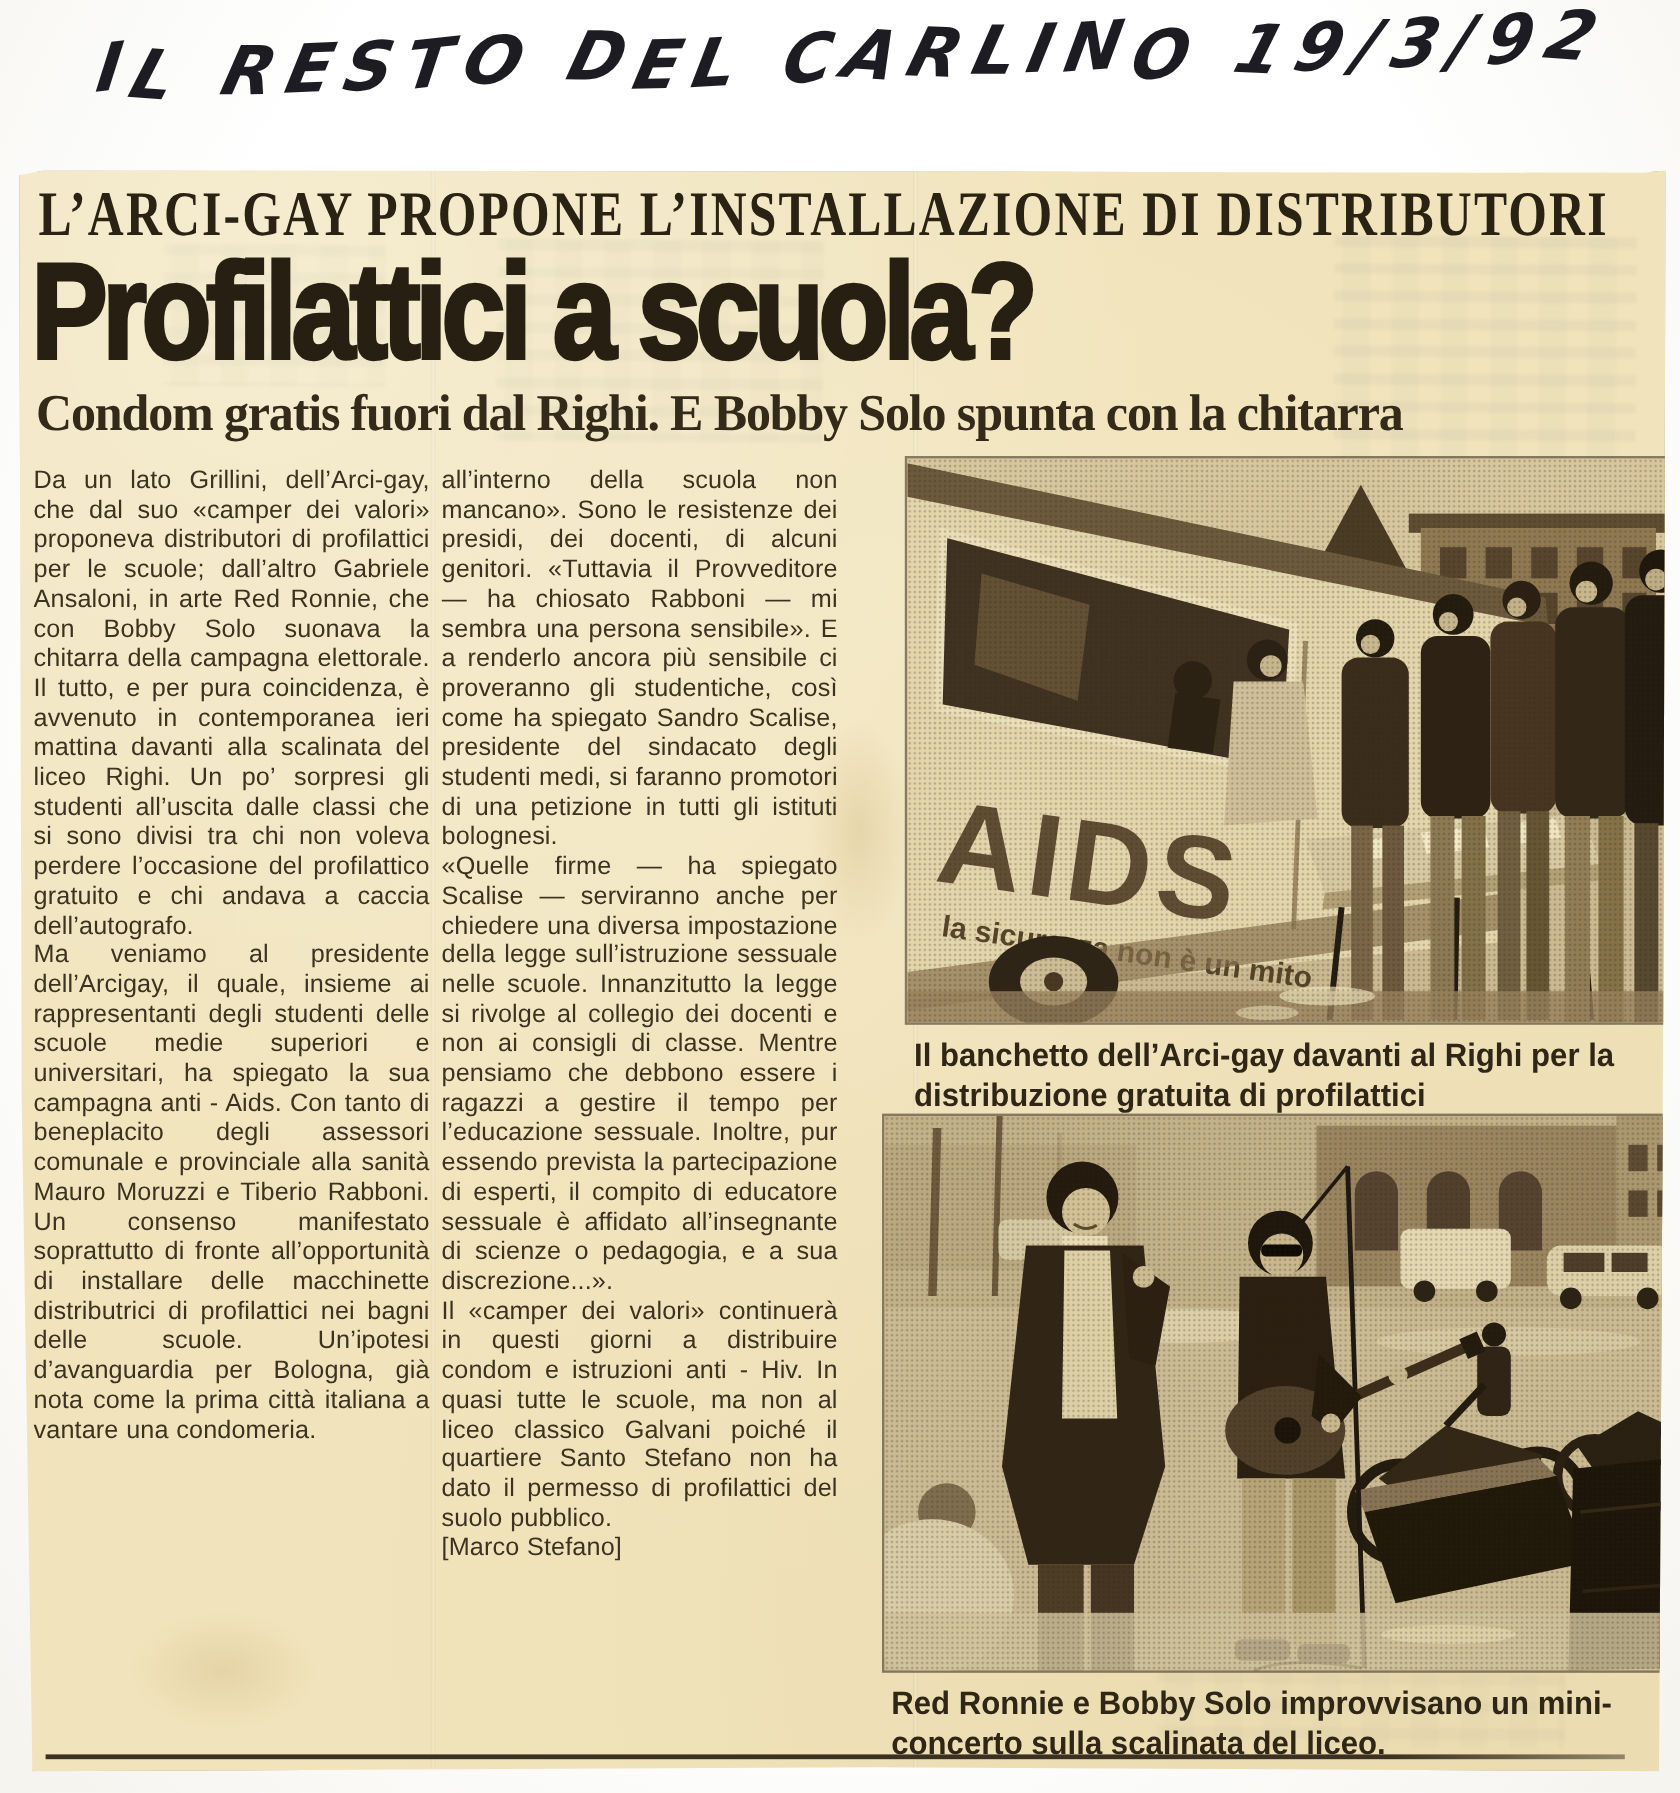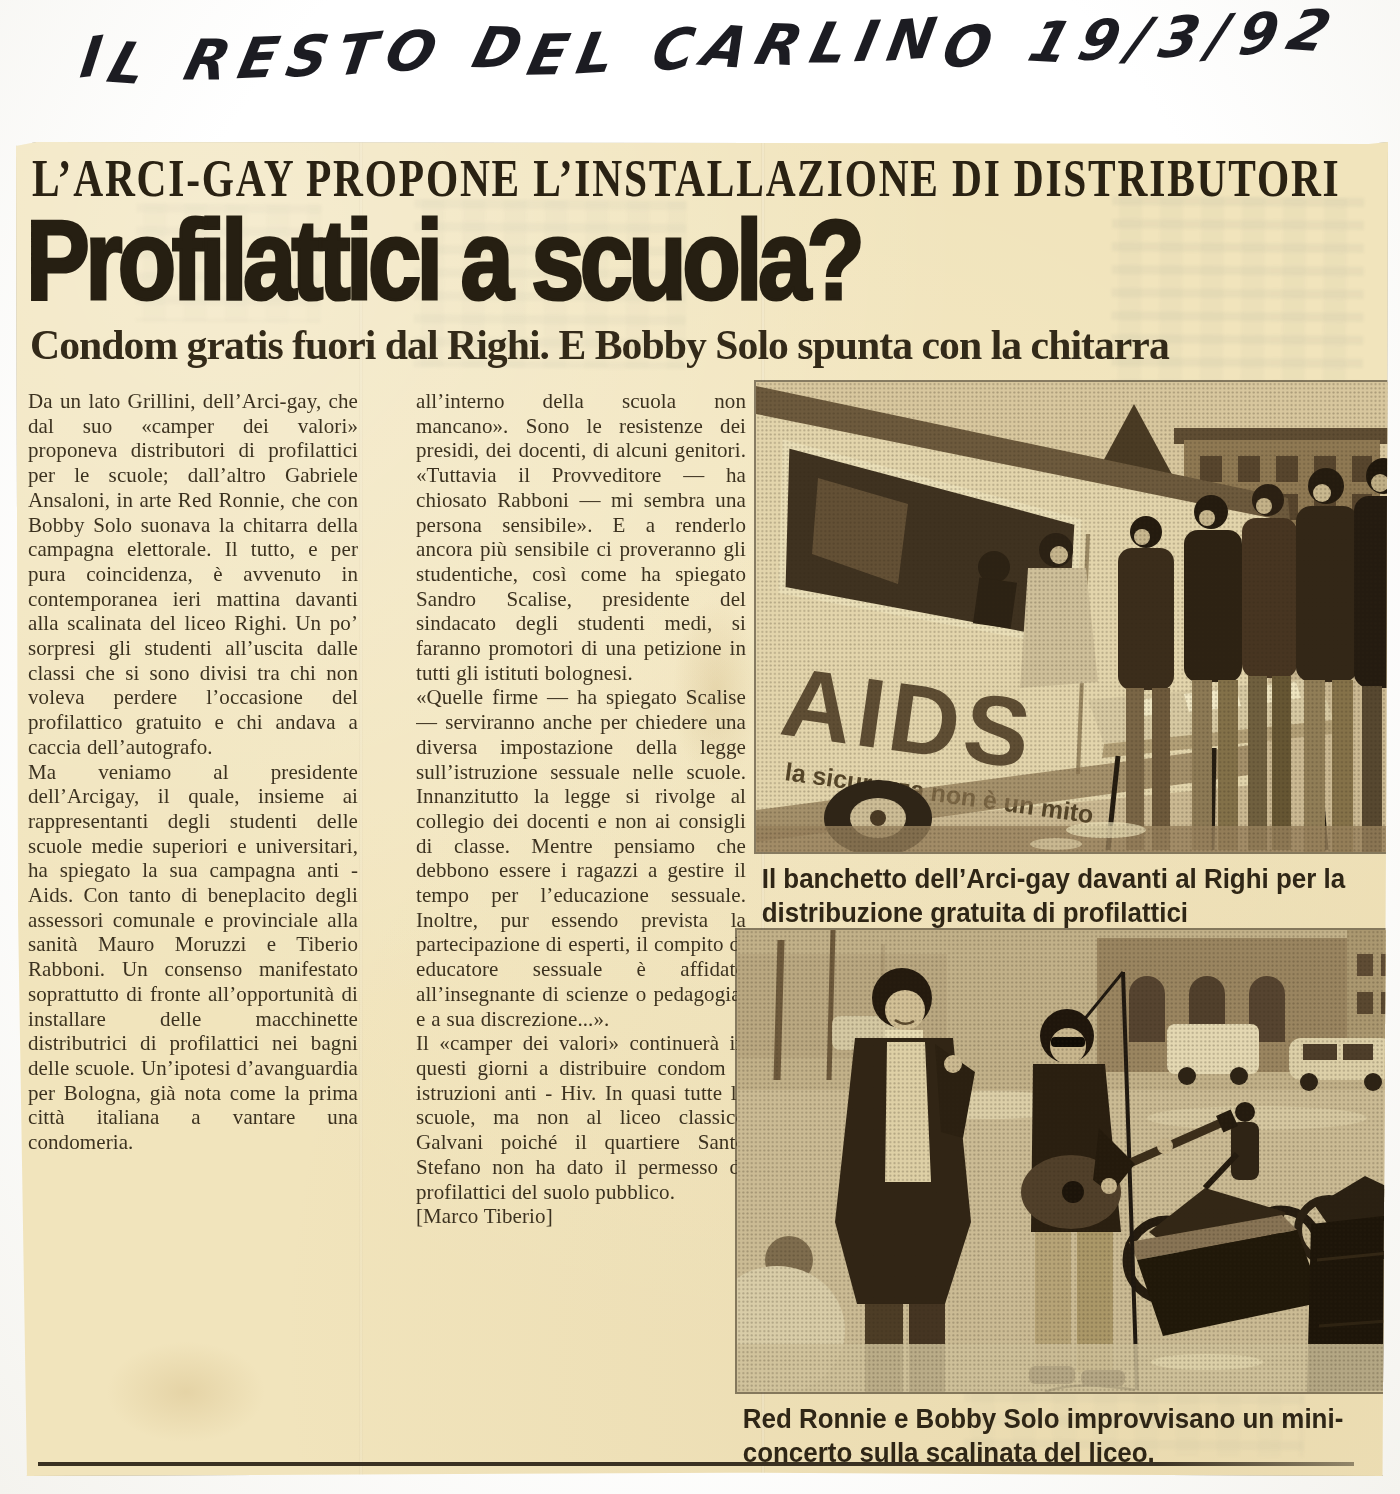--- a/index.html
+++ b/index.html
@@ -64,23 +64,23 @@
   .subhead{
     position:absolute; left:14px; top:178px;
     font-family:"Liberation Serif", serif; font-weight:bold; font-size:43px; line-height:1.15;
     letter-spacing:-1px; color:#332a19;
     transform:scaleX(.97); transform-origin:left top; white-space:nowrap;
   }
 
   
   .bodycol{position:absolute; top:247px; width:330px; height:1080px; overflow:hidden;}
   .bodycol.col1{left:12px;}
-  .bodycol.col2{left:352px;margin-left:48px;}
+  .bodycol.col2{left:352px;}
   .bodycol p{
-    font-family:Liberation Serif, serif; font-size:21px; line-height:24.7px;
+    font-family:Liberation Sans, sans-serif; font-size:21px; line-height:24.7px;
     letter-spacing:.1px; word-spacing:.5px; text-align:justify; color:var(--ink);
   }
   .byline{
     font-family:"Liberation Sans", sans-serif; font-size:21px; line-height:24.7px;
     text-align:right; padding-right:12px; color:var(--ink); font-weight:normal;
   }
 
   
   figure{position:absolute; left:700px; width:666px;}
   .fig1{top:240px;margin-left:40px;}
@@ -121,21 +121,21 @@
   <div class="subhead">Condom gratis fuori dal Righi. E Bobby Solo spunta con la chitarra</div>
 
   <div class="bodycol col1">
     <p>Da un lato Grillini, dell’Arci-gay, che dal suo «camper dei valori» proponeva distributori di profilattici per le scuole; dall’altro Gabriele Ansaloni, in arte Red Ronnie, che con Bobby Solo suonava la chitarra della campagna elettorale. Il tutto, e per pura coincidenza, è avvenuto in contemporanea ieri mattina davanti alla scalinata del liceo Righi. Un po’ sorpresi gli studenti all’uscita dalle classi che si sono divisi tra chi non voleva perdere l’occasione del profilattico gratuito e chi andava a caccia dell’autografo.</p>
     <p>Ma veniamo al presidente dell’Arcigay, il quale, insieme ai rappresentanti degli studenti delle scuole medie superiori e universitari, ha spiegato la sua campagna anti - Aids. Con tanto di beneplacito degli assessori comunale e provinciale alla sanità Mauro Moruzzi e Tiberio Rabboni. Un consenso manifestato soprattutto di fronte all’opportunità di installare delle macchinette distributrici di profilattici nei bagni delle scuole. Un’ipotesi d’avanguardia per Bologna, già nota come la prima città italiana a vantare una condomeria.</p>
   </div>
   <div class="bodycol col2">
     <p>all’interno della scuola non mancano». Sono le resistenze dei presidi, dei docenti, di alcuni genitori. «Tuttavia il Provveditore — ha chiosato Rabboni — mi sembra una persona sensibile». E a renderlo ancora più sensibile ci proveranno gli studentiche, così come ha spiegato Sandro Scalise, presidente del sindacato degli studenti medi, si faranno promotori di una petizione in tutti gli istituti bolognesi.</p>
     <p>«Quelle firme — ha spiegato Scalise — serviranno anche per chiedere una diversa impostazione della legge sull’istruzione sessuale nelle scuole. Innanzitutto la legge si rivolge al collegio dei docenti e non ai consigli di classe. Mentre pensiamo che debbono essere i ragazzi a gestire il tempo per l’educazione sessuale. Inoltre, pur essendo prevista la partecipazione di esperti, il compito di educatore sessuale è affidato all’insegnante di scienze o pedagogia, e a sua discrezione...».</p>
     <p>Il «camper dei valori» continuerà in questi giorni a distribuire condom e istruzioni anti - Hiv. In quasi tutte le scuole, ma non al liceo classico Galvani poiché il quartiere Santo Stefano non ha dato il permesso di profilattici del suolo pubblico.</p>
-    <p class="byline">[Marco Tiberio]</p>
+    <p class="byline">[Marco Stefano]</p>
   </div>
 
   <figure class="fig1">
     <div class="photo" aria-label="Foto in bianco e nero: studenti attorno a un tavolo accanto al camper Arci-gay">
       <svg viewBox="0 0 666 470" preserveAspectRatio="none">
         <defs>
           <pattern id="ht1" width="4.2" height="4.2" patternUnits="userSpaceOnUse">
             <circle cx="2.1" cy="2.1" r="1.05" fill="#2e2315" opacity=".26"></circle>
           </pattern>
         </defs>

